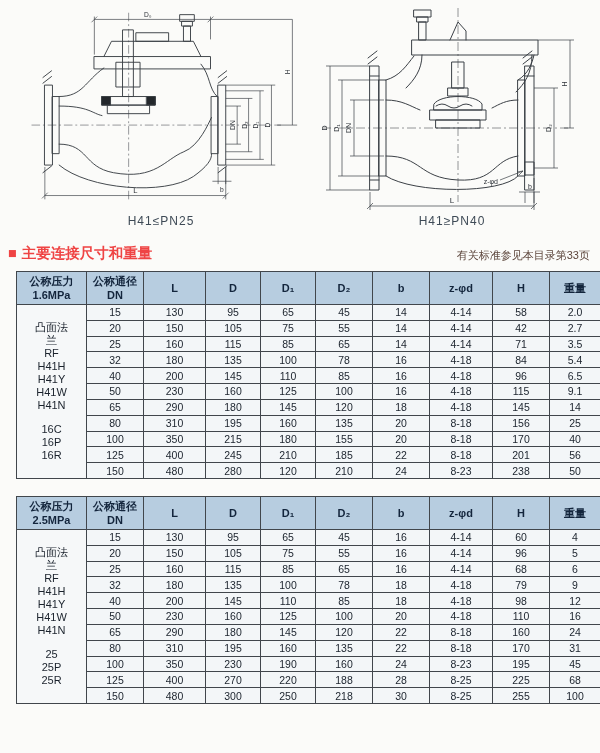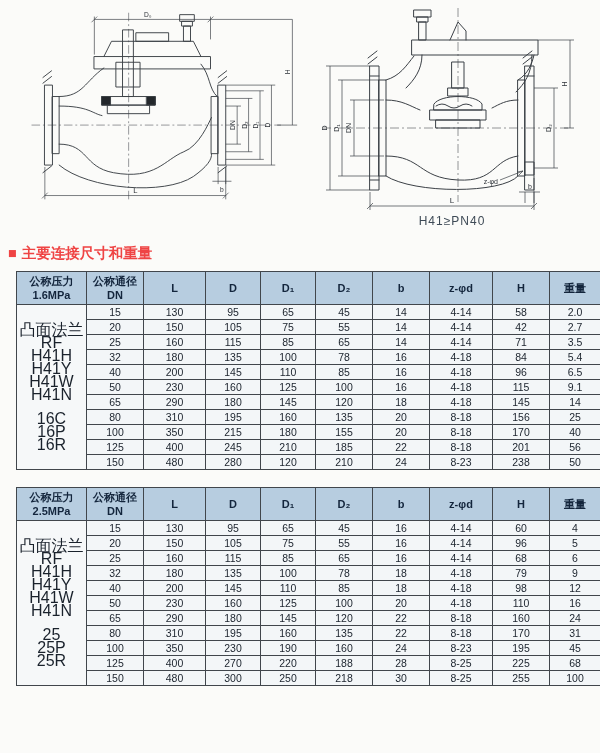--- a/index.html
+++ b/index.html
@@ -23,21 +23,21 @@
   .sec{display:flex;justify-content:space-between;align-items:flex-end;padding:16px 10px 6px 8px}
   .sec-title{font-size:14.5px;font-weight:bold;color:#ef4444}
   .sec-title .bullet{margin-right:5px}
   .sec-note{font-size:11px;color:var(--note_text)}
   table.dim{border-collapse:collapse;table-layout:fixed;width:584px;margin:2px 8px 17px 16px;
             font-size:10.5px;background:var(--cell_bg)}
   table.dim th,table.dim td{border:1px solid var(--table_border);text-align:center;
             padding:0 2px;height:15px;vertical-align:middle;color:var(--table_text)}
   table.dim thead th{background:var(--header_bg);font-weight:bold;color:#13253c;height:33px;font-size:11px}
   table.dim thead th div{line-height:14px}
-  table.dim td.side{background:#f6f8f9;font-size:16px;padding:0}
+  table.dim td.side{background:#f6f8f9;font-size:11px;padding:16px}
   table.dim td.side div{line-height:13px}
   table.dim td.side div.gap{height:11px}
 </style>
 </head>
 <body>
 
 <div class="figs">
 
   <figure>
     <svg width="278" height="206" viewBox="0 0 292 206">
@@ -100,20 +100,21 @@
         <text class="dimtxt" x="132" y="8" text-anchor="middle">D₀</text>
         <text class="dimtxt" transform="translate(224,122) rotate(-90)" text-anchor="middle">DN</text>
         <text class="dimtxt" transform="translate(236,122) rotate(-90)" text-anchor="middle">D₂</text>
         <text class="dimtxt" transform="translate(248,122) rotate(-90)" text-anchor="middle">D₁</text>
         <text class="dimtxt" transform="translate(260,122) rotate(-90)" text-anchor="middle">D</text>
         <text class="dimtxt" transform="translate(281,66) rotate(-90)" text-anchor="middle">H</text>
         <text class="dimtxt" x="210" y="192" text-anchor="middle">b</text>
         <text class="dimtxt big" x="119" y="193" text-anchor="middle">L</text>
       </g>
     </svg>
+    <figcaption>H41≤PN25</figcaption>
   </figure>
 
   <figure>
     <svg width="268" height="206" viewBox="0 0 268 206">
       <g>
         <line class="cl" x1="4" y1="124" x2="250" y2="124"></line>
         <line class="cl" x1="140" y1="4" x2="140" y2="198"></line>
       </g>
       <g class="ln">
         <rect x="52" y="62" width="9" height="124"></rect>
@@ -180,20 +181,21 @@
         <text class="dimtxt" x="212" y="185" text-anchor="middle">b</text>
         <text class="dimtxt big" x="134" y="199" text-anchor="middle">L</text>
       </g>
     </svg>
     <figcaption>H41≥PN40</figcaption>
   </figure>
 </div>
 
 <div class="sec">
   <div class="sec-title"><span class="bullet">■</span><span>主要连接尺寸和重量</span></div>
+  <div class="sec-note">有关标准参见本目录第33页</div>
 </div>
 
 <table class="dim">
     <colgroup>
       <col style="width: 70px;">
       <col style="width: 57px;">
       <col style="width: 62px;">
       <col style="width: 55px;">
       <col style="width: 55px;">
       <col style="width: 57px;">

